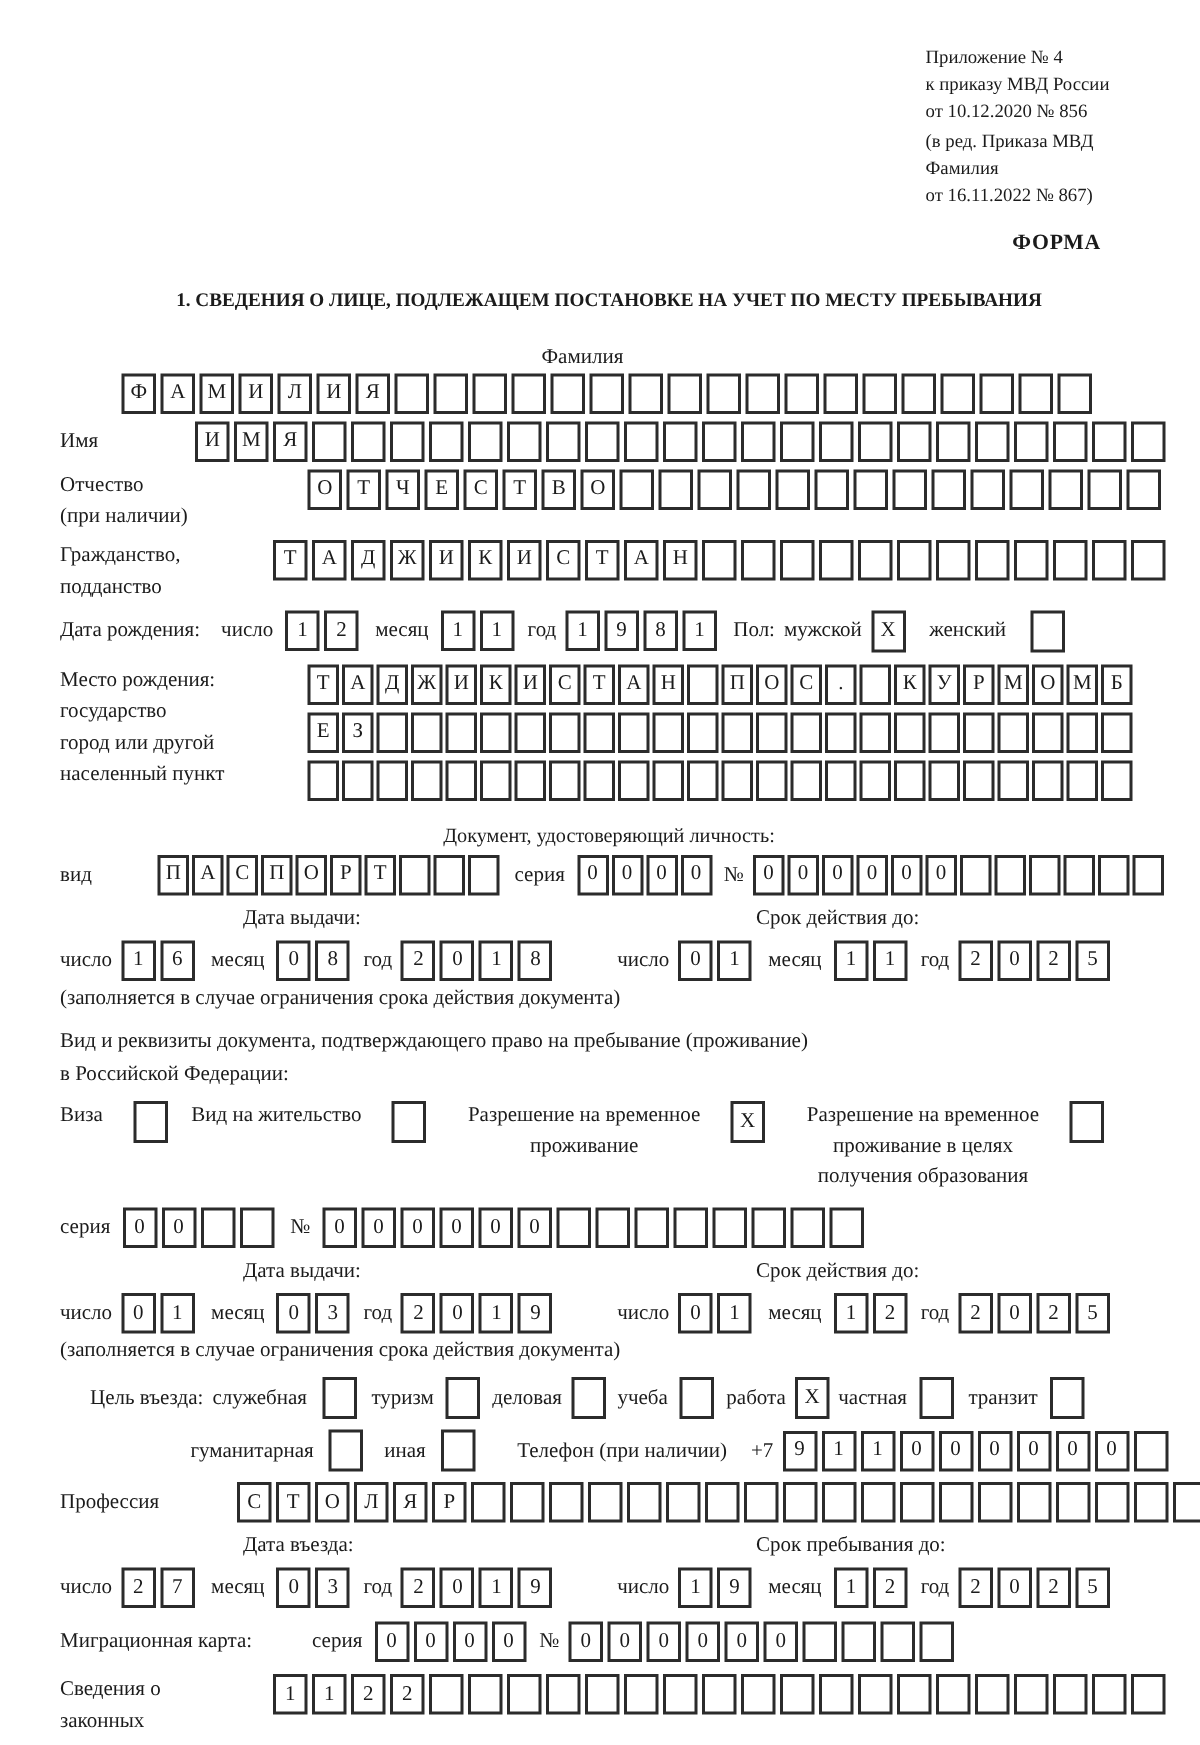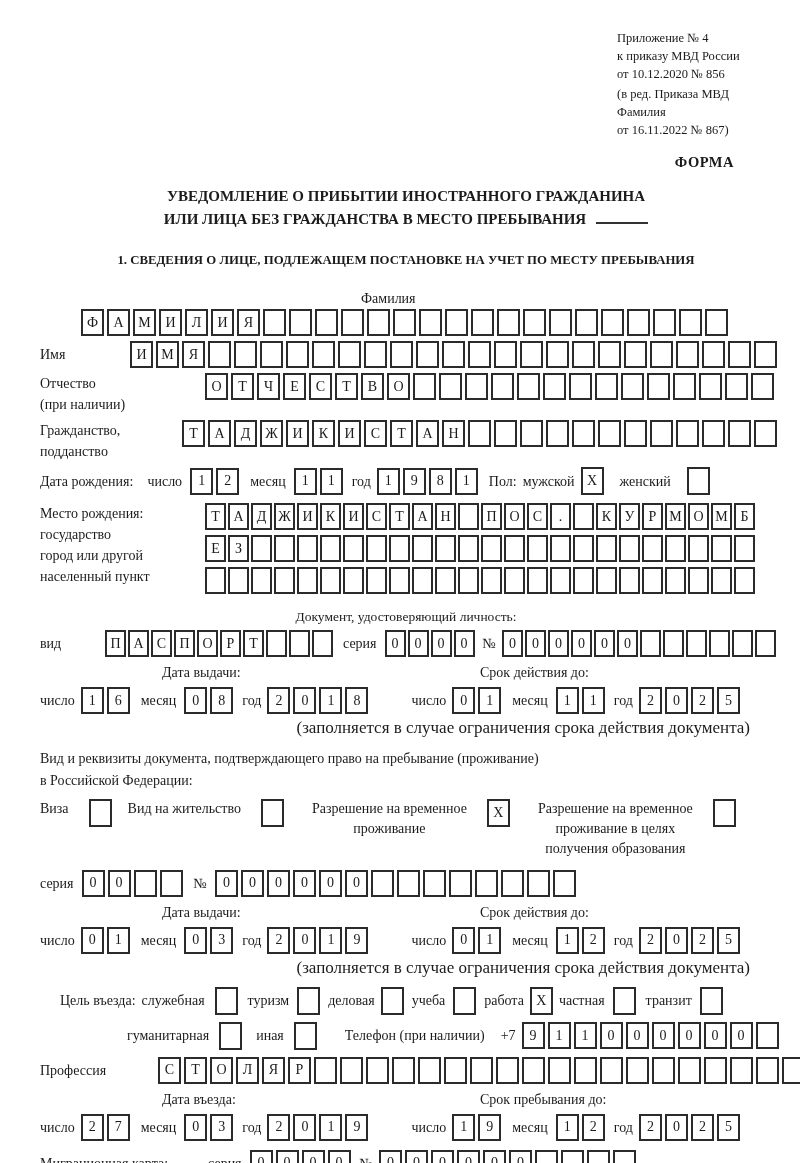--- a/index.html
+++ b/index.html
@@ -28,22 +28,22 @@
   .w-sur{width:90px;}
   .w-pat{width:165px;}
   .w-cit{width:142px;}
   .w-bp{width:165px;}
   .w-kind{width:65px;}
   .w-prof{width:118px;}
   .w-rep{width:142px;}
   .doc-head{margin-top:10px;text-align:center;font-weight:normal;font-size:13.5px;}
   .date-heads{position:relative;height:20px;margin-top:8px;font-size:14px;}
   .dh1{position:absolute;left:122px;}
-  .dh2{position:absolute;left:440px;}
-  .note-r{margin-top:4px;text-align:right;padding-right:22px;font-size:17px;}
+  .dh2{position:absolute;left:464px;}
+  .note-r{margin-top:4px;padding-right:22px;font-size:14px;}
   .intro{margin-top:10px;font-size:14px;line-height:1.6;}
   .opt{display:flex;align-items:flex-start;gap:12px;}
   .optlines{text-align:center;font-size:14px;line-height:1.45;margin-right:8px;}
   .ml6{margin-left:6px;}.ml8{margin-left:8px;}.ml10{margin-left:10px;}
   .ml14{margin-left:14px;}.ml16{margin-left:16px;}.ml28{margin-left:28px;}
   .ml40{margin-left:40px;}
 </style>
 </head>
 <body>
 
@@ -56,24 +56,20 @@
         <div>от 10.12.2020 № 856</div>
       </div>
     <div class="annex-note">
         <div>(в ред. Приказа МВД Фамилия</div>
         <div>от 16.11.2022 № 867)</div>
       </div>
   </div>
 
   <div class="forma">ФОРМА</div>
 
-  <div class="title">
-    <div>УВЕДОМЛЕНИЕ О ПРИБЫТИИ ИНОСТРАННОГО ГРАЖДАНИНА</div>
-    <div><span>ИЛИ ЛИЦА БЕЗ ГРАЖДАНСТВА В МЕСТО ПРЕБЫВАНИЯ</span><span class="uline"></span></div>
-  </div>
 
   <div class="sec-head">1. СВЕДЕНИЯ О ЛИЦЕ, ПОДЛЕЖАЩЕМ ПОСТАНОВКЕ НА УЧЕТ ПО МЕСТУ ПРЕБЫВАНИЯ</div>
 
   <div class="row" style="margin-top:20px;flex-direction:column;">
     <span class="lbl w-sur">Фамилия</span>
     <span class="cells">
         <span class="cell">Ф</span>
         <span class="cell">А</span>
         <span class="cell">М</span>
         <span class="cell">И</span>

